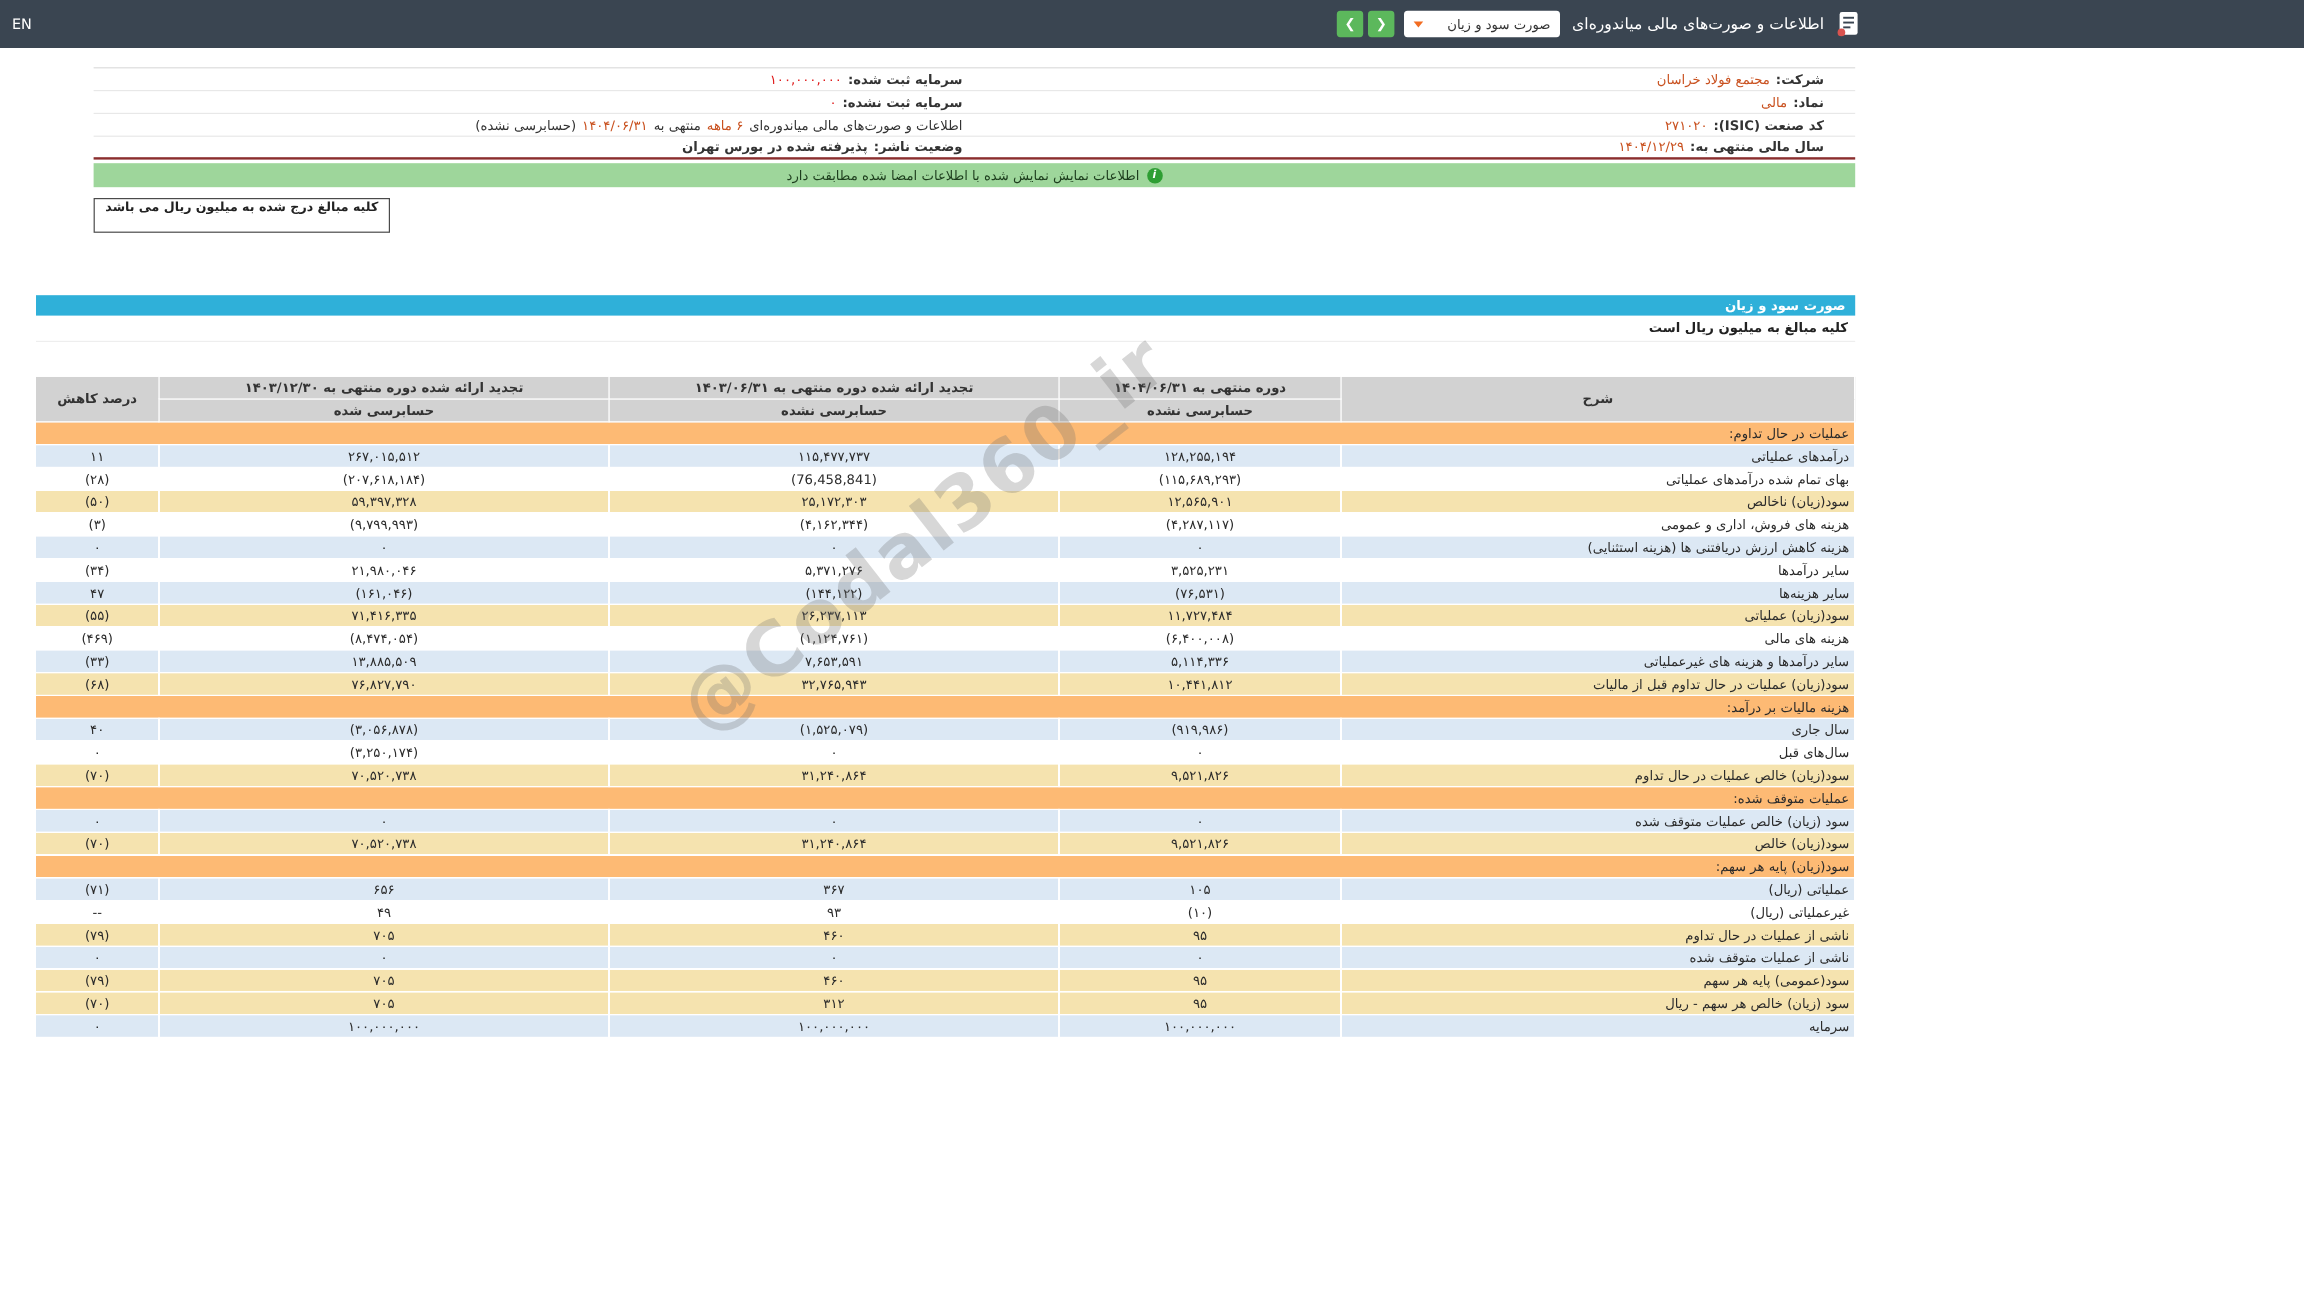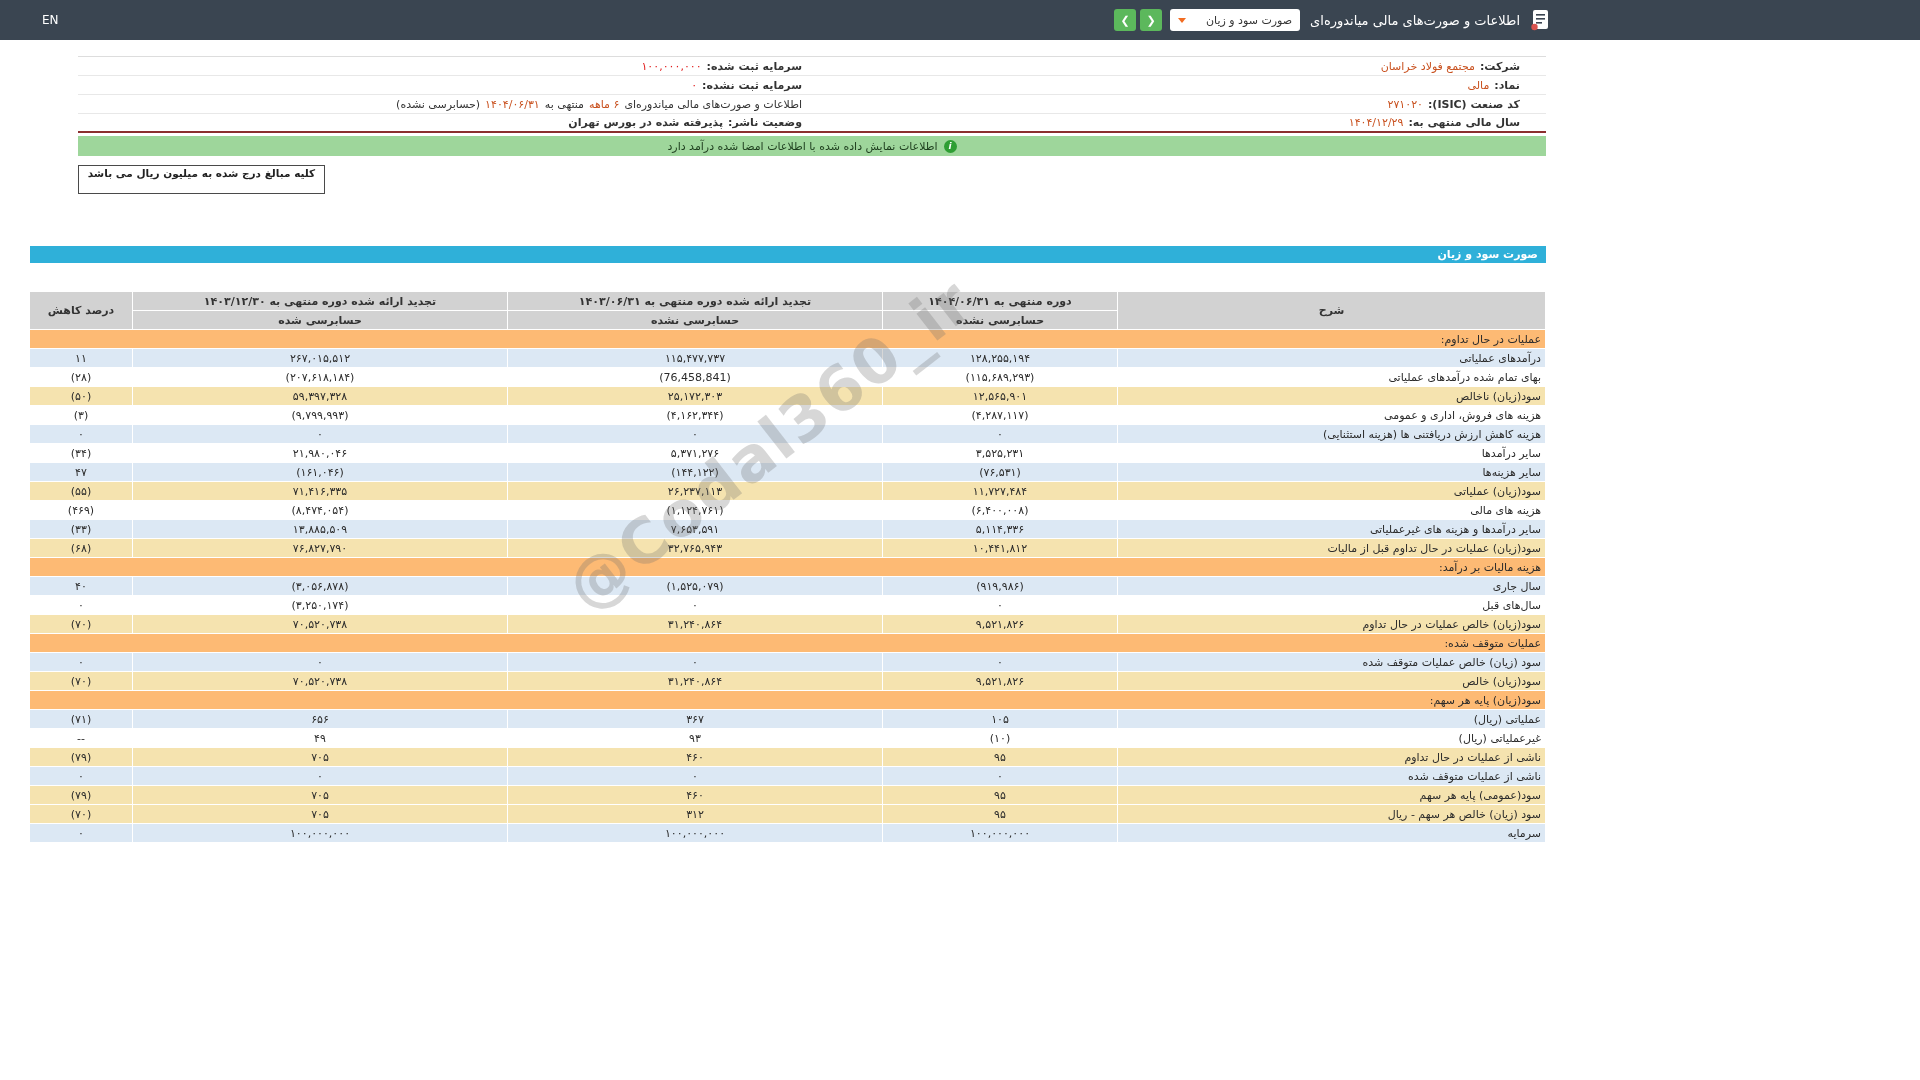--- a/index.html
+++ b/index.html
@@ -26,21 +26,21 @@
   .nav-select .caret {
     width: 0; height: 0; border-left: 4px solid transparent;
     border-right: 4px solid transparent; border-top: 5px solid #f26c21;
   }
   .nav-btn {
     width: 22px; height: 22px; background: #5cb85c; border: none; border-radius: 3px;
     color: #fff; font-size: 11px; line-height: 22px; text-align: center;
     cursor: pointer; margin-left: 4px; padding: 0;
   }
   .nav-spacer { flex: 1; }
-  .nav-en { color: #fff; font-size: 12px; cursor: pointer; text-decoration: none; margin-left: 32px; }
+  .nav-en { color: #fff; font-size: 12px; cursor: pointer; text-decoration: none; }
 
   
   .content { width: 1516px; margin-left: 30px; direction: rtl; }
 
   
   .info { margin: 16px 0 0 48px; border-top: 1px solid #ddd; }
   .info-row {
     display: flex; direction: rtl; align-items: center;
     min-height: 19px; border-bottom: 1px solid #e8e8e8;
     font-size: 11px; padding: 0 26px 0 6px;
@@ -183,26 +183,27 @@
       </div>
       <div class="info-half">
         <span class="info-label">وضعیت ناشر:</span>
         <span class="val-dark">پذیرفته شده در بورس تهران</span>
       </div>
     </div>
   </div>
 
   <div class="alert">
     <span class="alert-icon">i</span>
-    <span>اطلاعات نمایش داده شده با اطلاعات امضا شده درآمد دارد</span>
+    <span>اطلاعات نمایش نمایش شده با اطلاعات امضا شده مطابقت دارد</span>
   </div>
 
   <div class="note-box">کلیه مبالغ درج شده به میلیون ریال می باشد</div>
 
   <div class="stmt-title">صورت سود و زیان</div>
+  <div class="stmt-unit">کلیه مبالغ به میلیون ریال است</div>
 
   <table class="stmt" dir="rtl">
     <colgroup>
       <col style="width:428px">
         <col style="width:235px">
         <col style="width:375px">
         <col style="width:375px">
         <col style="width:103px">
     </colgroup>
     <thead>

